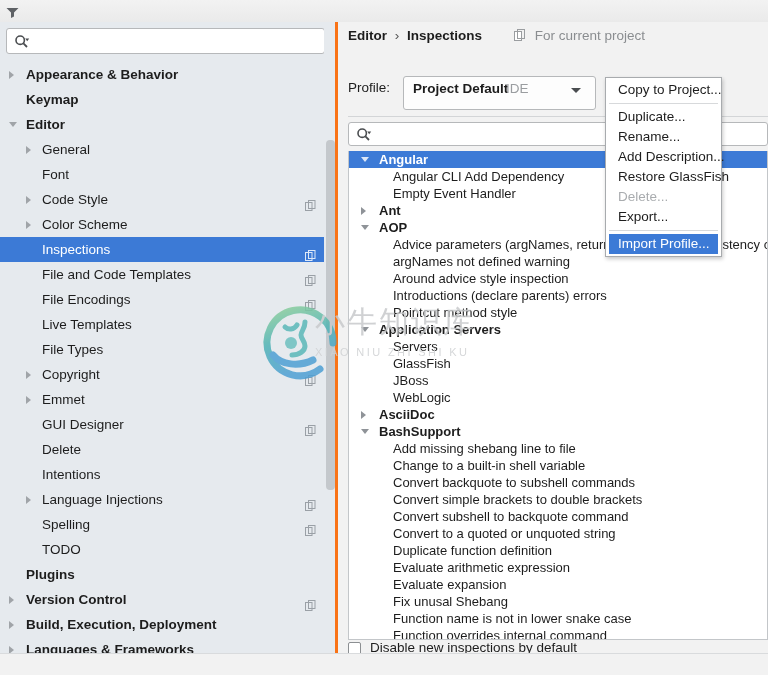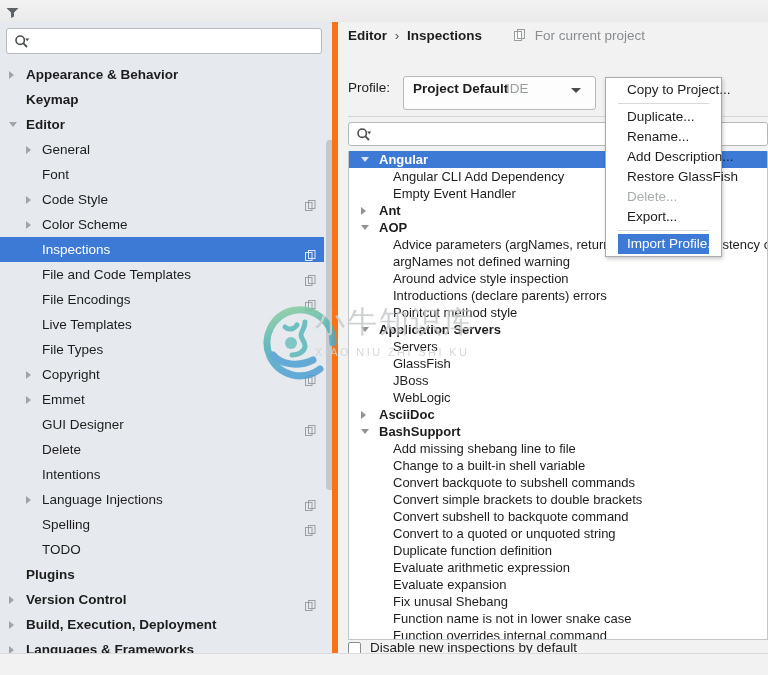--- a/index.html
+++ b/index.html
@@ -17,21 +17,21 @@
   .topbar {
     position: absolute; left: 0; top: 0; width: 768px; height: 22px;
     background: linear-gradient(#f2f2f2, #eaeaea);
   }
   .filter-icon { position: absolute; left: 6px; top: 6px; width: 13px; height: 11px; }
 
   
   .left-panel {
     position: absolute; left: 0; top: 22px; width: 338px; height: 631px;
     background: #e6eaee;
-    border-right: 6px solid #f97316;
+    border-right: 3px solid #f97316;
     overflow: hidden;
   }
   .left-search-wrap { padding: 6px 10px 0 6px; }
   .search-box {
     position: relative; height: 26px; background: #ffffff;
     border: 1px solid #b6b8ba; border-radius: 3px;
   }
   .search-glyph { position: absolute; left: 7px; top: 5px; width: 16px; height: 16px; }
   .search-input {
     position: absolute; left: 26px; top: 0; right: 4px; height: 24px;
@@ -140,21 +140,21 @@
   .bottom-strip {
     position: absolute; left: 0; top: 653px; width: 768px; height: 22px;
     background: #f2f2f2; border-top: 1px solid #d9dbdd;
   }
 
   
   .menu {
     position: absolute; left: 605px; top: 77px; width: 117px;
     background: #ffffff; border: 1px solid #a8abae;
     box-shadow: 1px 2px 4px rgba(0,0,0,.22);
-    padding: 2px 12px; z-index: 50;
+    padding: 2px 3px; z-index: 50;
   }
   .menu-item {
     height: 20px; line-height: 20px; padding-left: 9px;
     font-size: 13.5px; white-space: nowrap; color: #1d1d1d;
   }
   .menu-item.disabled { color: #a9acaf; }
   .menu-item.highlight { background: #3c7ad6; color: #ffffff; }
   .menu-sep { height: 1px; background: #d7d9db; margin: 3px 0; }
 
   

